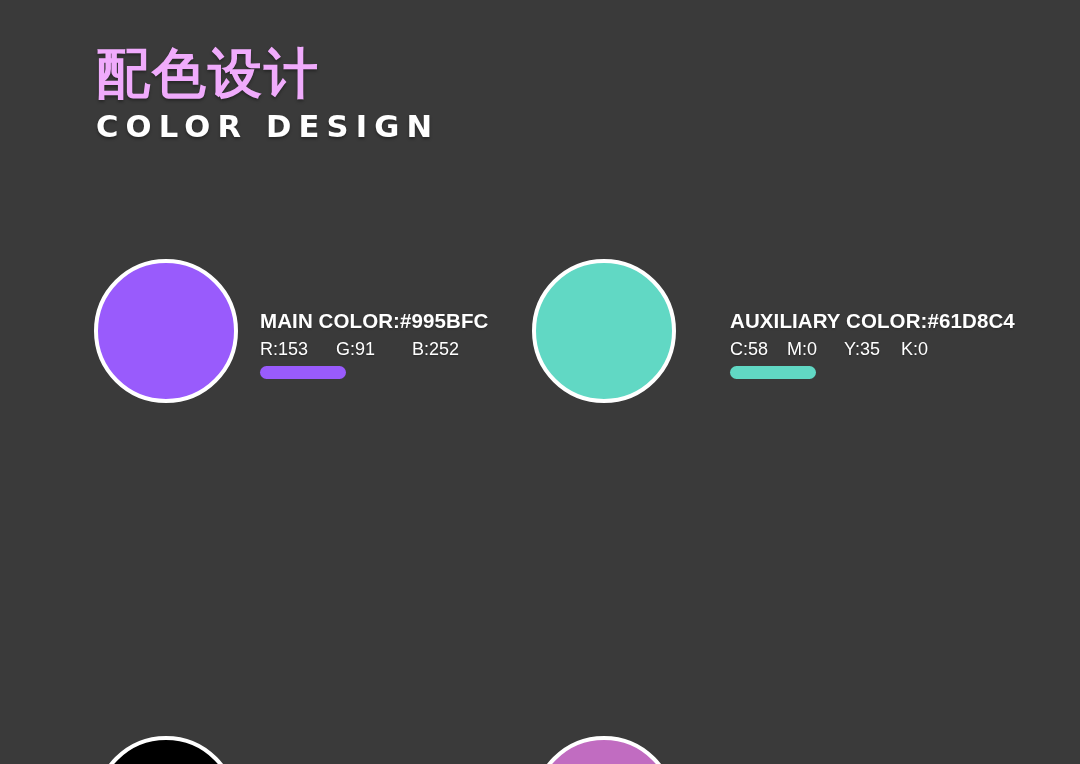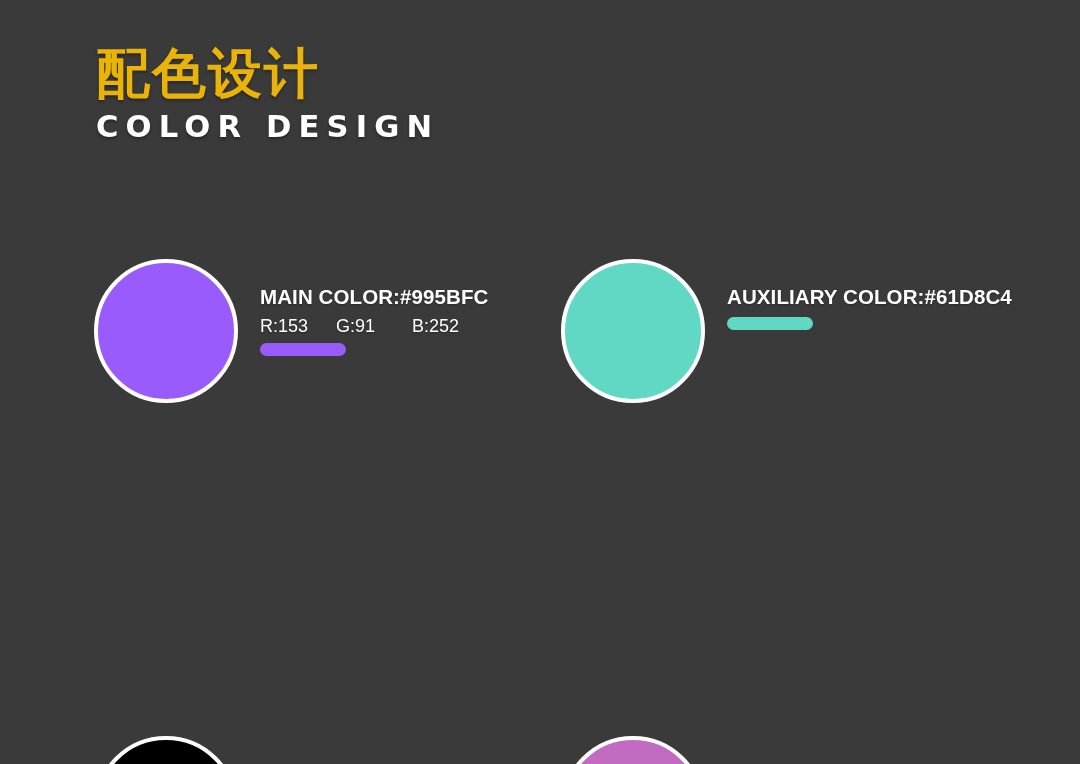--- a/index.html
+++ b/index.html
@@ -18,21 +18,21 @@
   
   .header {
     position: absolute;
     left: 96px;
     top: 44px;
   }
   .title-cn {
     font-family: "DejaVu Sans", sans-serif;
     font-size: 54px;
     font-weight: bold;
-    color: #eab308;
+    color: #f0abfc;
     letter-spacing: 2px;
     line-height: 1.12;
     white-space: nowrap;
     text-shadow: 0 2px 3px rgba(0,0,0,0.35);
   }
   .title-en {
     margin-top: 8px;
     font-family: "DejaVu Sans", sans-serif;
     font-size: 30px;
     font-weight: bold;
@@ -52,24 +52,24 @@
     top: 259px;
     width: 1080px;
   }
   .row {
     position: relative;
     height: 238px;
   }
   .swatch {
     position: absolute;
     display: flex;
-    align-items: flex-start;
+    align-items: center;
   }
   .swatch.col-left  { left: 94px; }
-  .swatch.col-right { left: 561px; }
+  .swatch.col-right { left: 532px; gap: 32px; }
   .swatch.row-1 { top: 0px; }
   .swatch.row-2 { top: 239px; }
 
   .circle {
     width: 136px;
     height: 136px;
     border-radius: 50%;
     border: 4px solid #ffffff;
     box-sizing: content-box;
     flex: 0 0 auto;
@@ -128,20 +128,23 @@
           <span class="seg">R:153</span><span class="seg">G:91</span><span class="seg">B:252</span>
         </div>
         <div class="pill" style="background-color: rgb(153, 91, 252);"></div>
       </div>
     </div>
 
     <div class="swatch col-right row-1">
       <div class="circle" style="background-color: rgb(97, 216, 196);"></div>
       <div class="info">
         <div class="info-heading">AUXILIARY COLOR:#61D8C4</div>
+        <div class="info-line cmyk-line">
+          <span class="seg">C:58</span><span class="seg">M:0</span><span class="seg">Y:35</span><span class="seg">K:0</span>
+        </div>
         <div class="pill" style="background-color: rgb(97, 216, 196);"></div>
       </div>
     </div>
 
   </div>
 
   <div class="row">
 
     <div class="swatch col-left row-2">
       <div class="circle" style="background-color: rgb(0, 0, 0);"></div>

